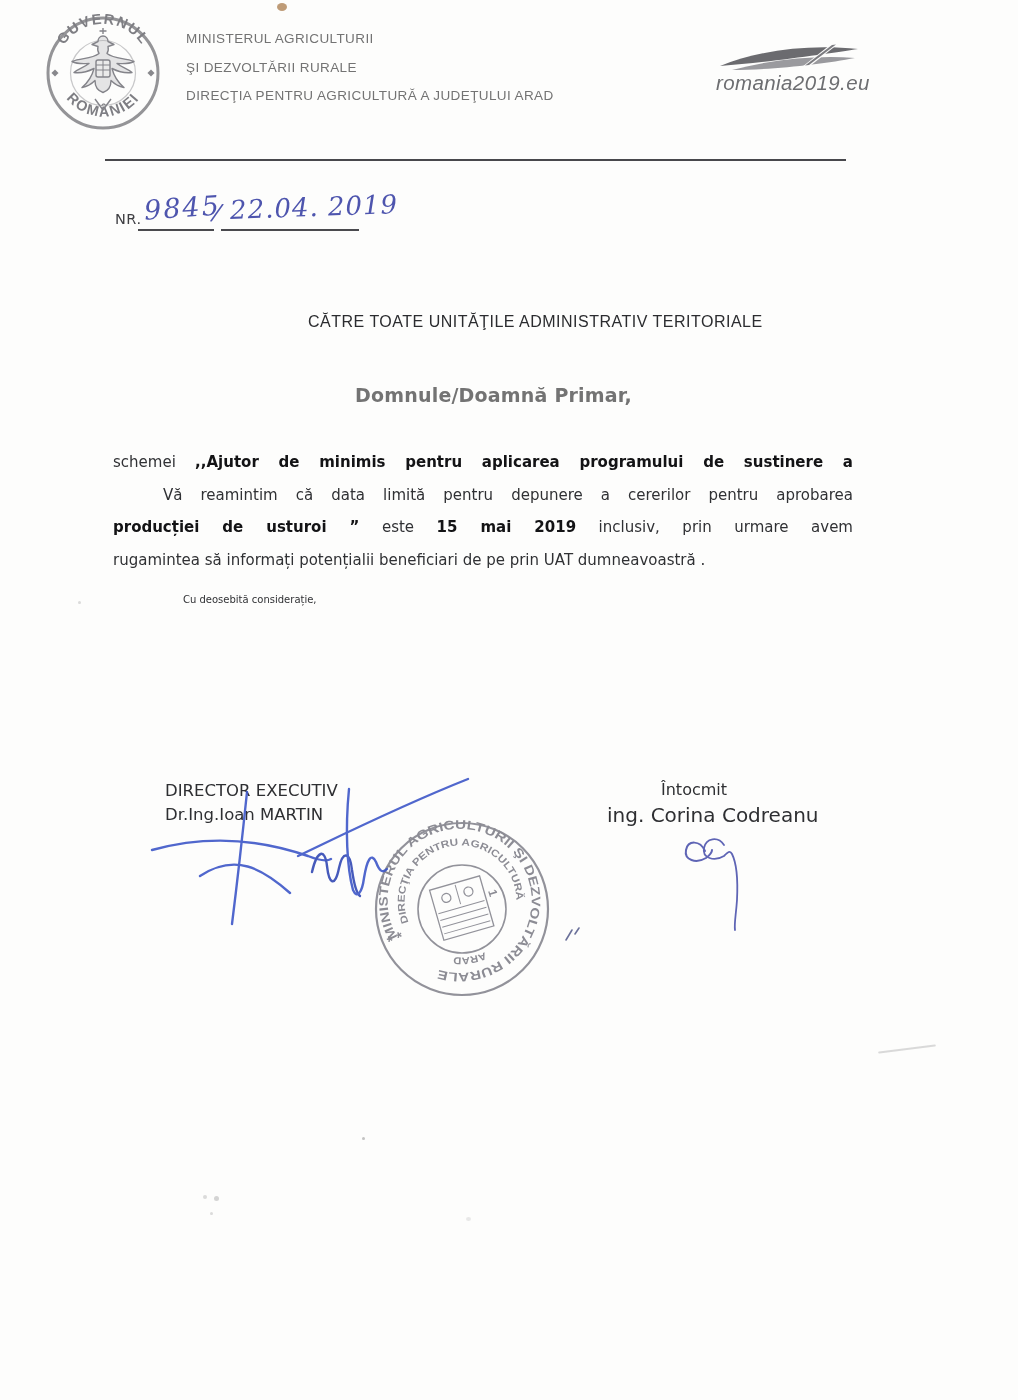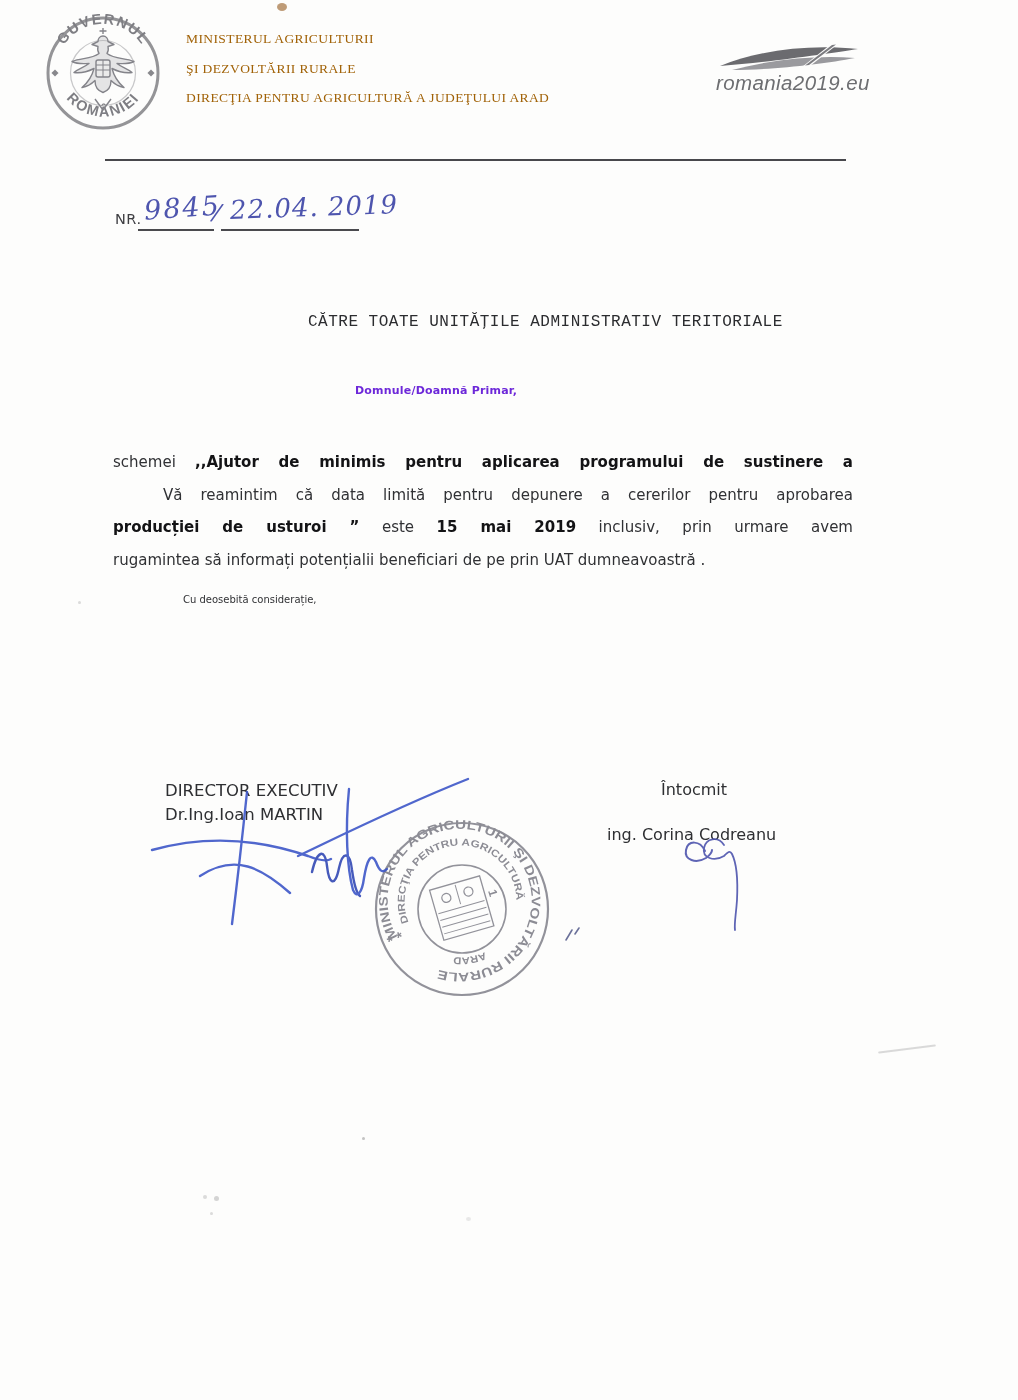--- a/index.html
+++ b/index.html
@@ -9,54 +9,54 @@
     font-family:"DejaVu Sans", sans-serif; color:#2c2d30;
   }
   .abs{position:absolute;}
 
   
   .top-dot{left:277px; top:3px; width:10px; height:8px; border-radius:50%;
     background:#b3895f; opacity:.85;}
 
   
   .gov-logo{left:44px; top:14px;}
-  .ministry{left:186px; top:31px; font-family:Liberation Serif, serif;
-    font-size:13.5px; letter-spacing:.4px; color:#a16207;}
+  .ministry{left:186px; top:31px; font-family:Liberation Sans, sans-serif;
+    font-size:13.5px; letter-spacing:.4px; color:#737373;}
   .ministry .mline{margin-bottom:13.5px; white-space:nowrap;}
   .brand-swoosh{left:714px; top:42px;}
   .brand-text{left:716px; top:71px; font-family:"Liberation Sans", sans-serif;
     font-size:20.5px; color:#6d6e71; letter-spacing:.4px;font-style:italic;}
 
   .rule{left:105px; top:159px; width:741px; height:2px; background:#48484c;}
 
   
   .nr-label{left:115px; top:211px; font-size:14.5px; color:#3f3f43; letter-spacing:.5px;}
   .hand{font-family:"DejaVu Serif", serif; font-style:italic; color:#4e55ae;}
   .nr-number{left:144px; top:192px; font-size:27px; transform:rotate(-4deg); letter-spacing:2px;}
   .nr-slash{left:213px; top:199px; font-size:23px; transform:rotate(8deg);}
   .nr-date{left:230px; top:192px; font-size:26px; transform:rotate(-2deg); letter-spacing:1px;}
   .nr-line1{left:138px; top:229px; width:76px; height:2px; background:#4a4a4e;}
   .nr-line2{left:221px; top:229px; width:138px; height:2px; background:#4a4a4e;}
 
   
-  .addressee{left:308px; top:313px; font-family:Liberation Mono, monospace;
+  .addressee{left:308px; top:313px; font-family:Liberation Sans, sans-serif;
     font-size:16px; letter-spacing:.5px; color:#2b2c2f; white-space:nowrap;}
-  .salutation{left:355px; top:384px; font-size:11px; font-weight:bold; color:#6d28d9;
+  .salutation{left:355px; top:384px; font-size:19px; font-weight:bold; color:#737373;
     letter-spacing:.2px; white-space:nowrap;}
   .para{left:113px; top:446px; width:740px; font-size:15px; color:#303134;}
   .para .line{line-height:32.5px; text-align:justify; text-align-last:justify;}
   .para .line.first{text-indent:50px;}
   .para .line.last{text-align:left; text-align-last:left;}
   .para b{color:#131315;}
   .closing{left:183px; top:594px; font-size:10px; color:#303134;}
 
   
   .director{left:165px; top:779px; font-size:16.5px; line-height:23.5px; color:#2e2f32;}
   .prepared-label{left:661px; top:780px; font-size:16px; color:#2e2f32;}
-  .prepared-name{left:607px; top:825px; font-size:16px; color:#2e2f32;}
+  .prepared-name{left:607px; top:803px; font-size:20px; color:#2e2f32;}
 
   .stamp{left:352px; top:799px; opacity:.82;}
   .ink{left:140px; top:758px;}
   .ink2{left:668px; top:820px;}
 
   
   .smudge{left:878px; top:1048px; width:58px; height:2px; background:#bcbcbc;
     opacity:.55; transform:rotate(-7deg); border-radius:2px;}
   .speck{border-radius:50%; background:#b9b9b9; opacity:.5;}
   .sp1{left:78px; top:601px; width:3px; height:3px;}

